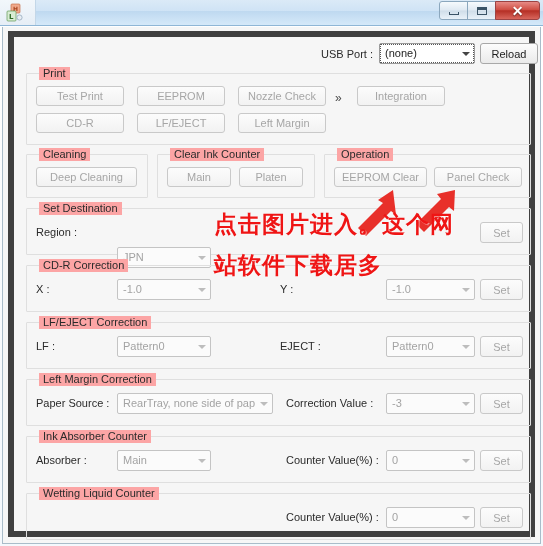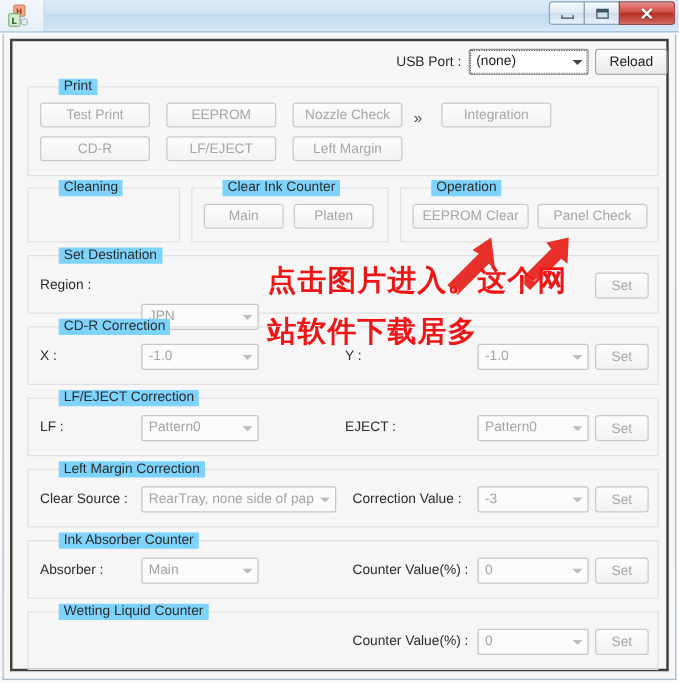--- a/index.html
+++ b/index.html
@@ -71,21 +71,21 @@
     position: absolute; left: 2px; top: 27px;
     width: 539px; height: 517px;
     background: #f6f6f6;
     border: 1px solid #a9bcc9;
     border-top: none;
   }
   #inner {
     position:absolute; left:5px; top:4px;
     width: 527px; height: 506px;
     background:#f6f6f6;
-    border:2px solid #404040;
+    border:6px solid #404040;
   }
 
   
   .label {
     position: absolute;
     font-size: 11px;
     color: #2b2b2b;
     white-space: nowrap;
     line-height: 13px;
   }
@@ -148,22 +148,22 @@
 
   
   .group {
     position: absolute;
     border: 1px solid #dfdfdf;
     border-radius: 1px;
     background: transparent;
   }
   .group > .glabel {
     position: absolute;
-    top: -7px; left: 24px;
-    background: #7dd3fc;
+    top: -7px; left: 12px;
+    background: #fca5a5;
     padding: 0 4px;
     font-size: 11px;
     color: #2b2b2b;
     white-space: nowrap;
     line-height: 13px;
   }
 
   
   #overlay { position:absolute; left:0; top:0; width:543px; height:546px; pointer-events:none; }
   .cn-text {
@@ -224,20 +224,21 @@
       <div class="chev" style="left:308px; top:17px;">»</div>
       <div class="btn" style="left:330px; top:12px; width:88px; height:20px;">Integration</div>
 
       <div class="btn" style="left:9px; top:39px; width:88px; height:20px;">CD-R</div>
       <div class="btn" style="left:110px; top:39px; width:88px; height:20px;">LF/EJECT</div>
       <div class="btn" style="left:211px; top:39px; width:88px; height:20px;">Left Margin</div>
     </div>
 
     <div class="group" style="left:12px; top:117px; width:122px; height:44px;">
       <div class="glabel">Cleaning</div>
+      <div class="btn" style="left:9px; top:12px; width:101px; height:20px;">Deep Cleaning</div>
     </div>
 
     <div class="group" style="left:143px; top:117px; width:158px; height:44px;">
       <div class="glabel">Clear Ink Counter</div>
       <div class="btn" style="left:9px; top:12px; width:64px; height:20px;">Main</div>
       <div class="btn" style="left:81px; top:12px; width:64px; height:20px;">Platen</div>
     </div>
 
     <div class="group" style="left:310px; top:117px; width:207px; height:44px;">
       <div class="glabel">Operation</div>
@@ -280,21 +281,21 @@
       <div class="label" style="left:253px; top:17px;">EJECT :</div>
       <div class="combo" style="left:359px; top:13px; width:89px;">
         <div class="cval">Pattern0</div>
         <div class="carrow"></div>
       </div>
       <div class="btn" style="left:453px; top:13px; width:43px; height:21px;">Set</div>
     </div>
 
     <div class="group" style="left:12px; top:342px; width:505px; height:47px;">
       <div class="glabel">Left Margin Correction</div>
-      <div class="label" style="left:9px; top:17px;">Clear Source :</div>
+      <div class="label" style="left:9px; top:17px;">Paper Source :</div>
       <div class="combo" style="left:90px; top:13px; width:156px;">
         <div class="cval">RearTray, none side of pap</div>
         <div class="carrow"></div>
       </div>
       <div class="label" style="left:259px; top:17px;">Correction Value :</div>
       <div class="combo" style="left:359px; top:13px; width:89px;">
         <div class="cval">-3</div>
         <div class="carrow"></div>
       </div>
       <div class="btn" style="left:453px; top:13px; width:43px; height:21px;">Set</div>

